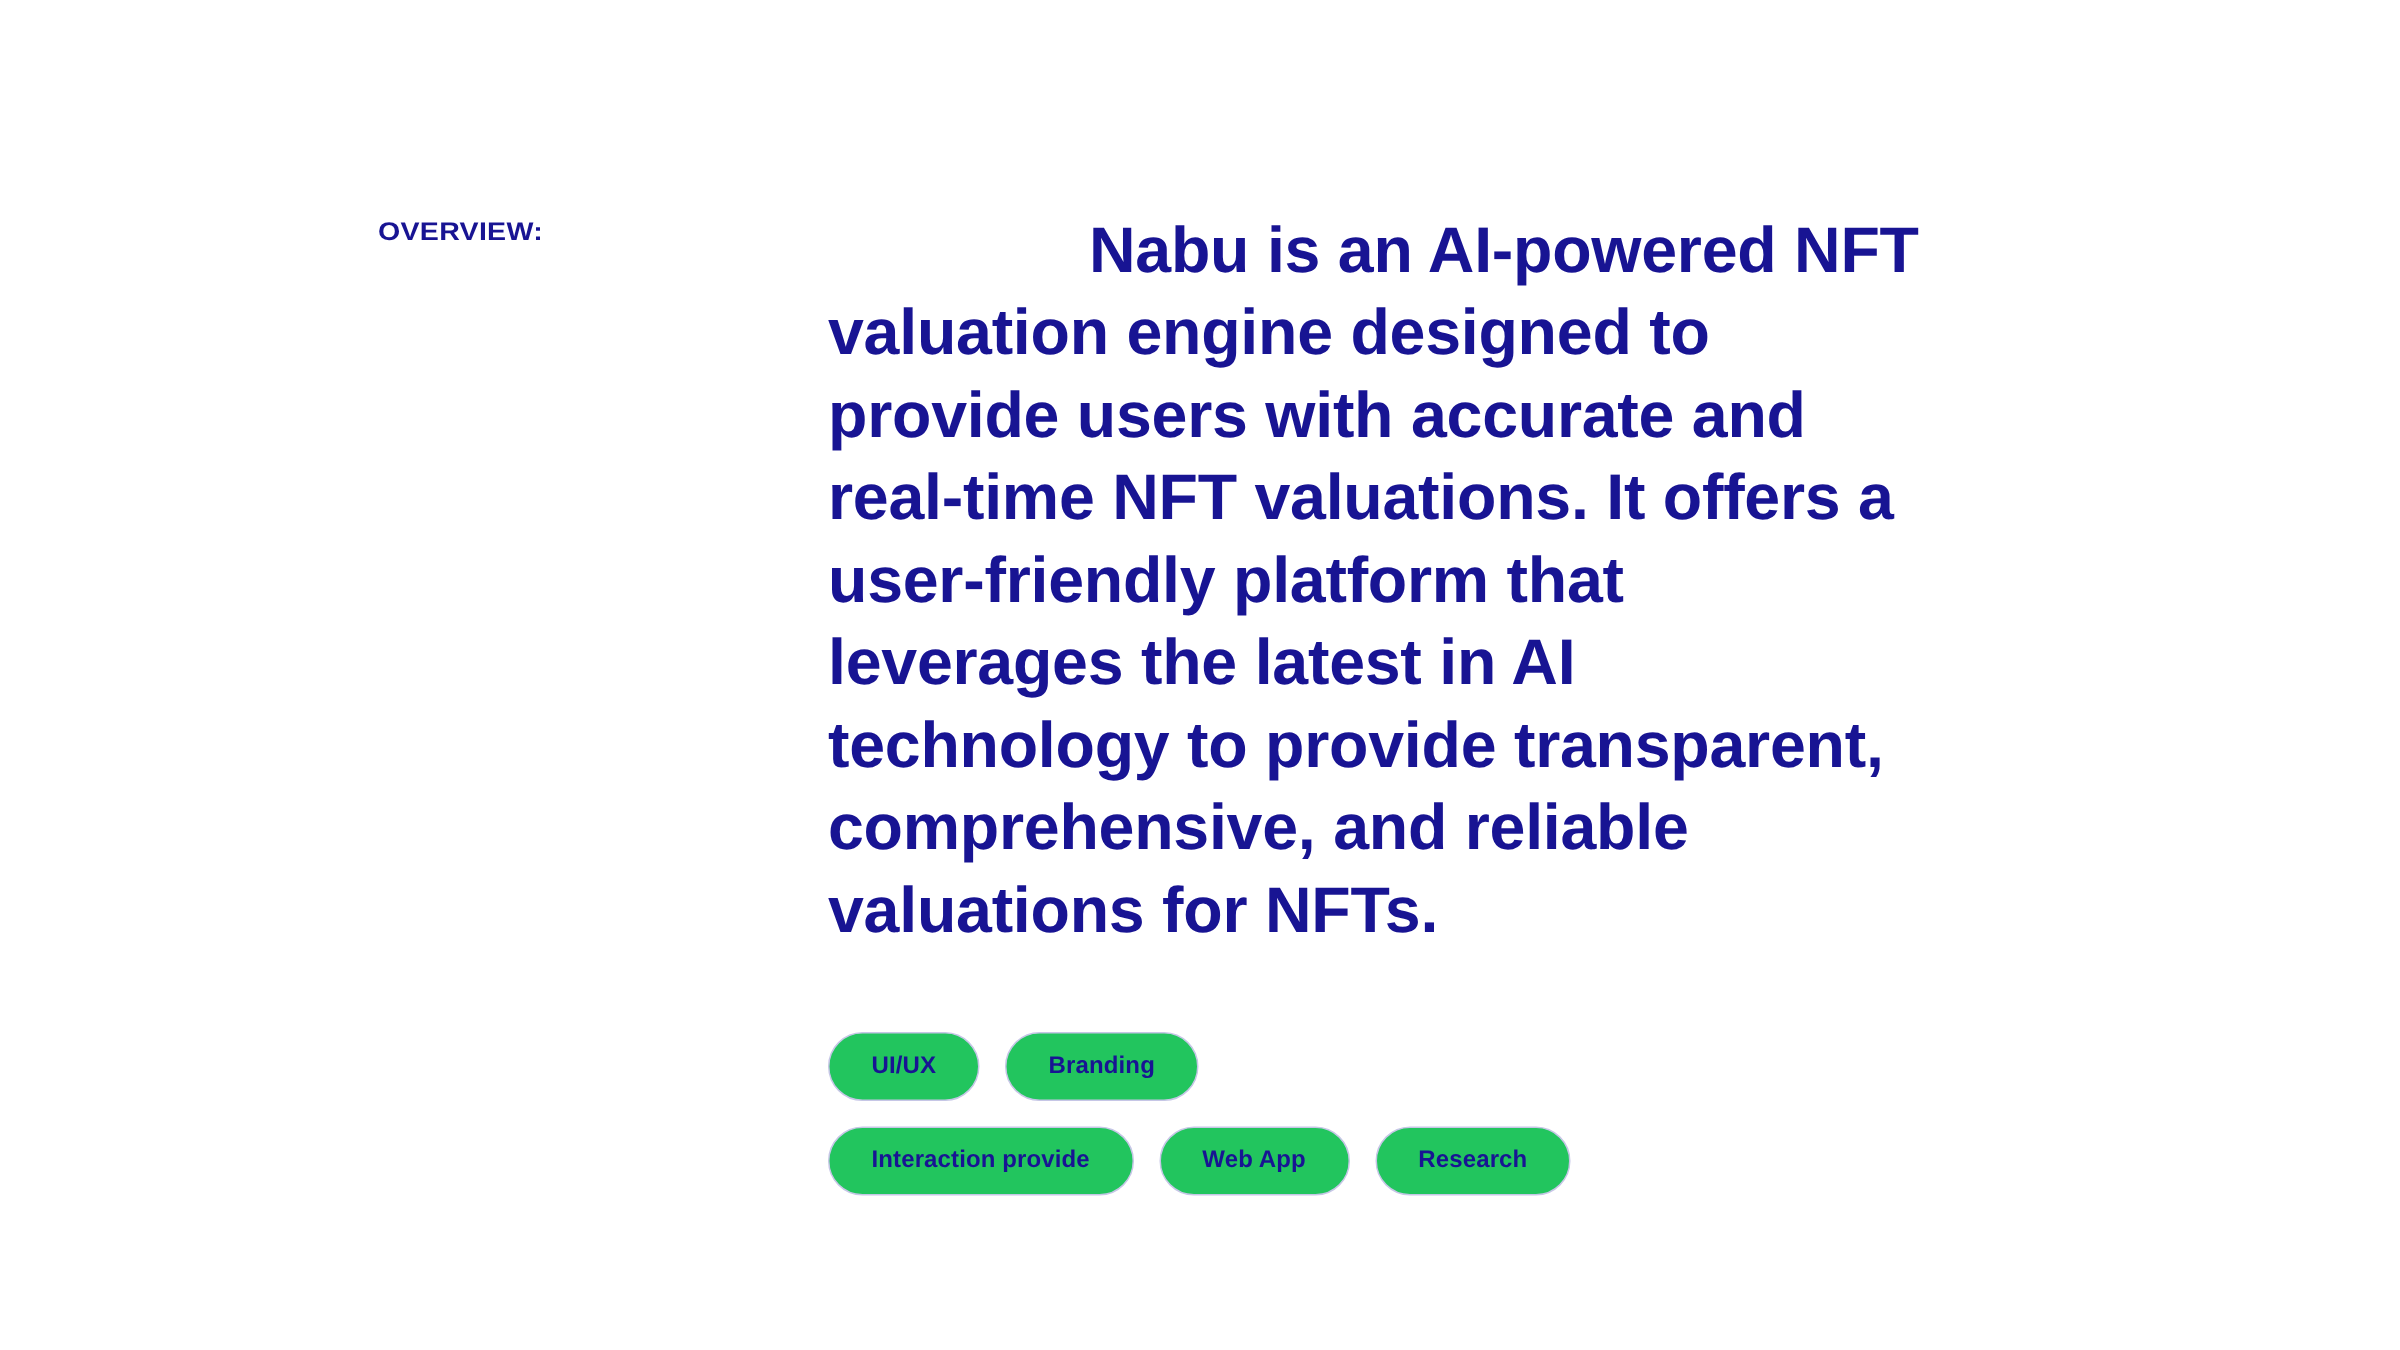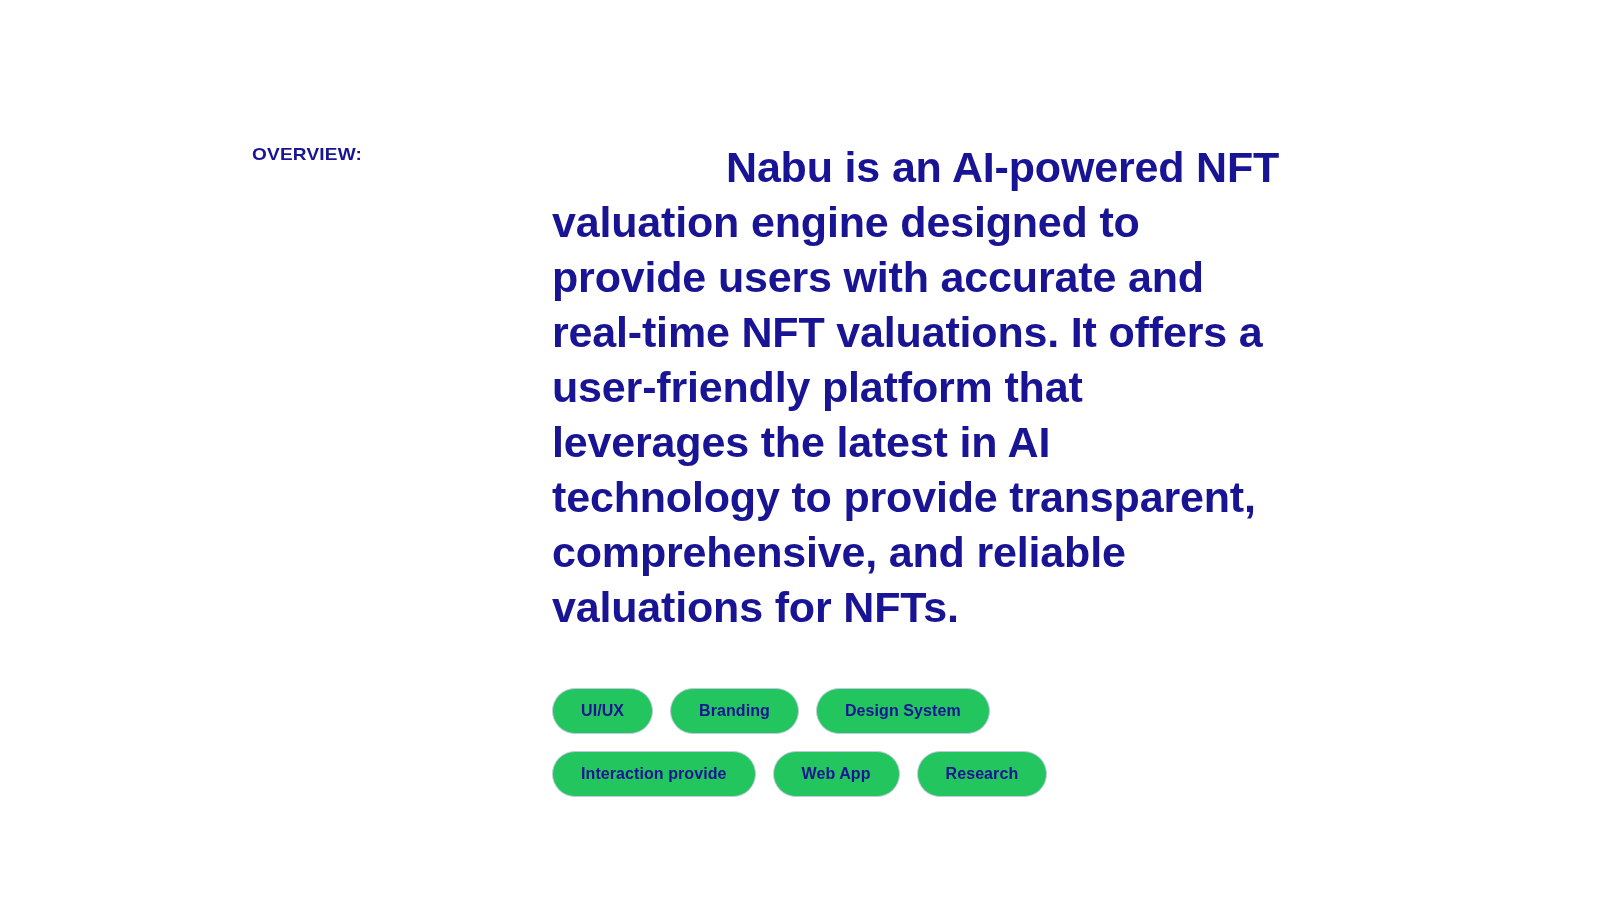--- a/index.html
+++ b/index.html
@@ -107,21 +107,20 @@
 
   <div class="content-column">
 
     <p class="overview-paragraph">Nabu is an AI-powered NFT valuation engine designed to provide users with accurate and real-time NFT valuations. It offers a user-friendly platform that leverages the latest in AI technology to provide transparent, comprehensive, and reliable valuations for NFTs.</p>
 
     <div class="tag-groups">
 
       <div class="tag-row">
         <span class="tag-pill">UI/UX</span>
         <span class="tag-pill">Branding</span>
-        <span class="tag-pill">Design System</span>
       </div>
 
       <div class="tag-row">
         <span class="tag-pill">Interaction provide</span>
         <span class="tag-pill">Web App</span>
         <span class="tag-pill">Research</span>
       </div>
 
     </div>
   </div>

